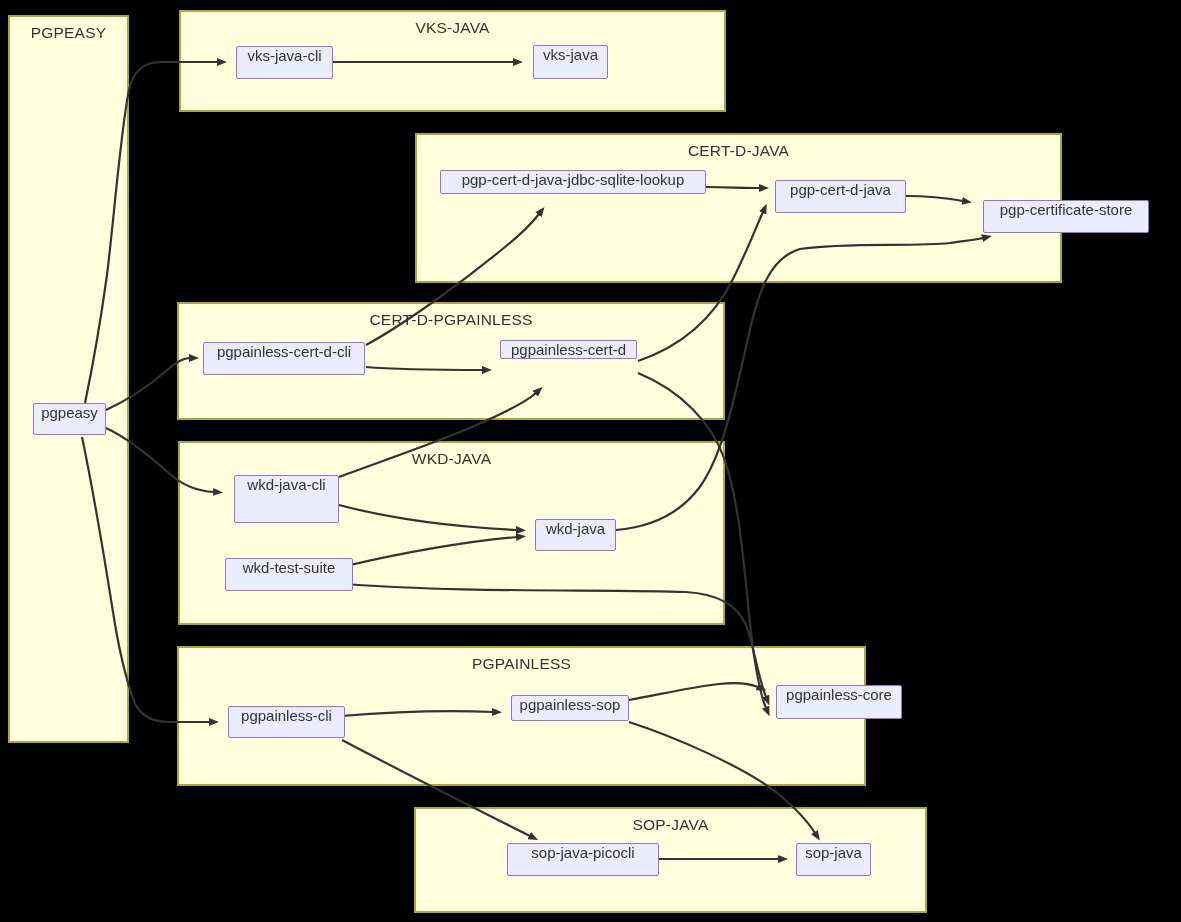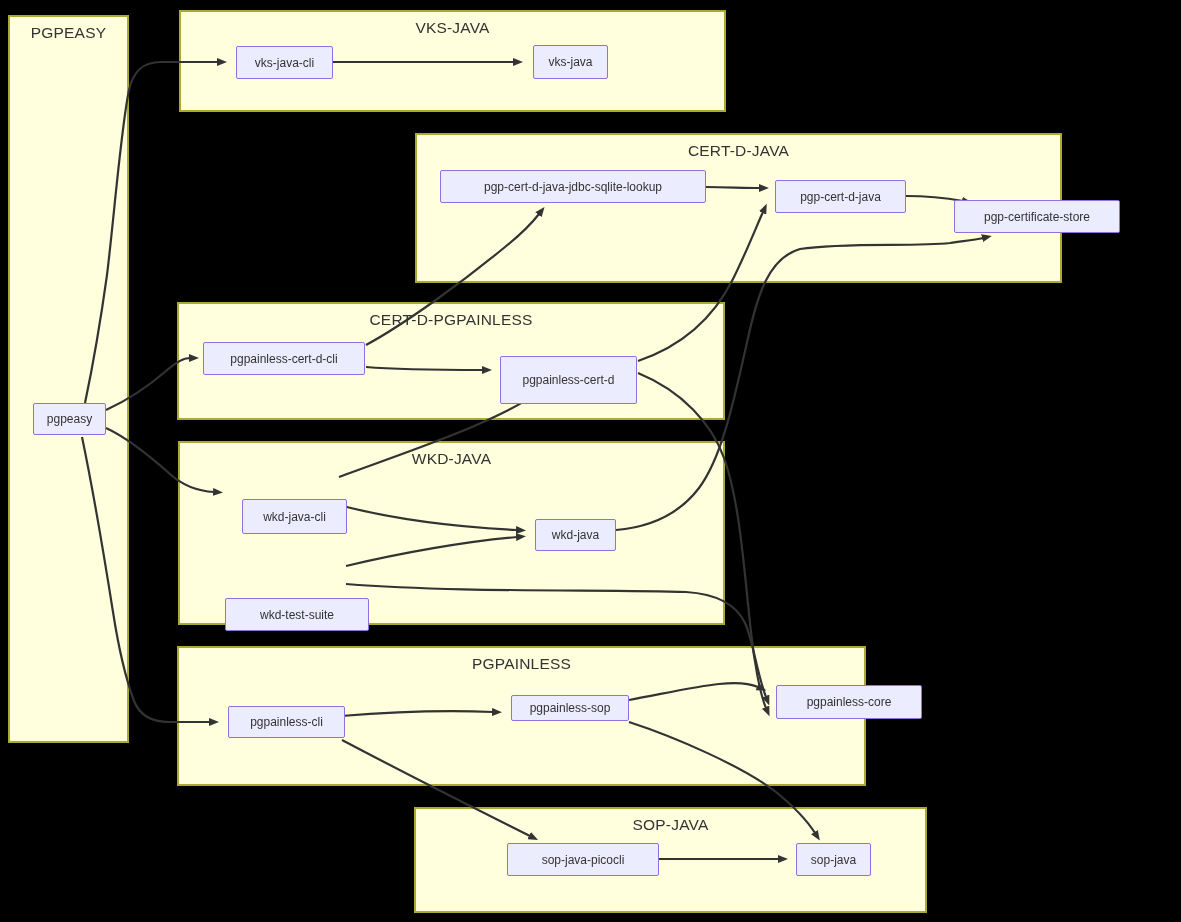--- a/index.html
+++ b/index.html
@@ -46,23 +46,22 @@
     stroke:var(--edge);
     stroke-width:2.2px;
   }
   .node{
     position:absolute;
     background:var(--node-fill);
     border:1.5px solid var(--node-border);
     border-radius:2px;
     box-sizing:border-box;
     display:flex;
-    align-items:center;
     justify-content:center;
-    font-size:12px;
+    font-size:15px;
     color:var(--text);
     white-space:nowrap;
     z-index:3;
   }
 </style>
 </head>
 <body>
 
 <div id="canvas">
   <div id="cluster-layer">
@@ -121,51 +120,51 @@
   <div id="node-layer">
       <div class="node" style="left: 33px; top: 403px; width: 73px; height: 32px;">
         <span>pgpeasy</span>
       </div>
       <div class="node" style="left: 236px; top: 46px; width: 97px; height: 33px;">
         <span>vks-java-cli</span>
       </div>
       <div class="node" style="left: 533px; top: 45px; width: 75px; height: 34px;">
         <span>vks-java</span>
       </div>
-      <div class="node" style="left: 440px; top: 170px; width: 266px; height: 33px;">
+      <div class="node" style="left: 440px; top: 170px; width: 266px; height: 24px;">
         <span>pgp-cert-d-java-jdbc-sqlite-lookup</span>
       </div>
       <div class="node" style="left: 775px; top: 180px; width: 131px; height: 33px;">
         <span>pgp-cert-d-java</span>
       </div>
-      <div class="node" style="left: 954px; top: 200px; width: 166px; height: 33px;">
+      <div class="node" style="left: 983px; top: 200px; width: 166px; height: 33px;">
         <span>pgp-certificate-store</span>
       </div>
       <div class="node" style="left: 203px; top: 342px; width: 162px; height: 33px;">
         <span>pgpainless-cert-d-cli</span>
       </div>
-      <div class="node" style="left: 500px; top: 356px; width: 137px; height: 48px;">
+      <div class="node" style="left: 500px; top: 340px; width: 137px; height: 19px;">
         <span>pgpainless-cert-d</span>
       </div>
-      <div class="node" style="left: 234px; top: 499px; width: 105px; height: 35px; margin-left: 8px;">
+      <div class="node" style="left: 234px; top: 475px; width: 105px; height: 48px;">
         <span>wkd-java-cli</span>
       </div>
       <div class="node" style="left: 535px; top: 519px; width: 81px; height: 32px;">
         <span>wkd-java</span>
       </div>
-      <div class="node" style="left: 225px; top: 558px; width: 144px; height: 33px; margin-top: 40px;">
+      <div class="node" style="left: 225px; top: 558px; width: 128px; height: 33px;">
         <span>wkd-test-suite</span>
       </div>
       <div class="node" style="left: 228px; top: 706px; width: 117px; height: 32px;">
         <span>pgpainless-cli</span>
       </div>
       <div class="node" style="left: 511px; top: 695px; width: 118px; height: 26px;">
         <span>pgpainless-sop</span>
       </div>
-      <div class="node" style="left: 776px; top: 685px; width: 146px; height: 34px;">
+      <div class="node" style="left: 776px; top: 685px; width: 126px; height: 34px;">
         <span>pgpainless-core</span>
       </div>
       <div class="node" style="left: 507px; top: 843px; width: 152px; height: 33px;">
         <span>sop-java-picocli</span>
       </div>
       <div class="node" style="left: 796px; top: 843px; width: 75px; height: 33px;">
         <span>sop-java</span>
       </div>
     </div>
 </div>

